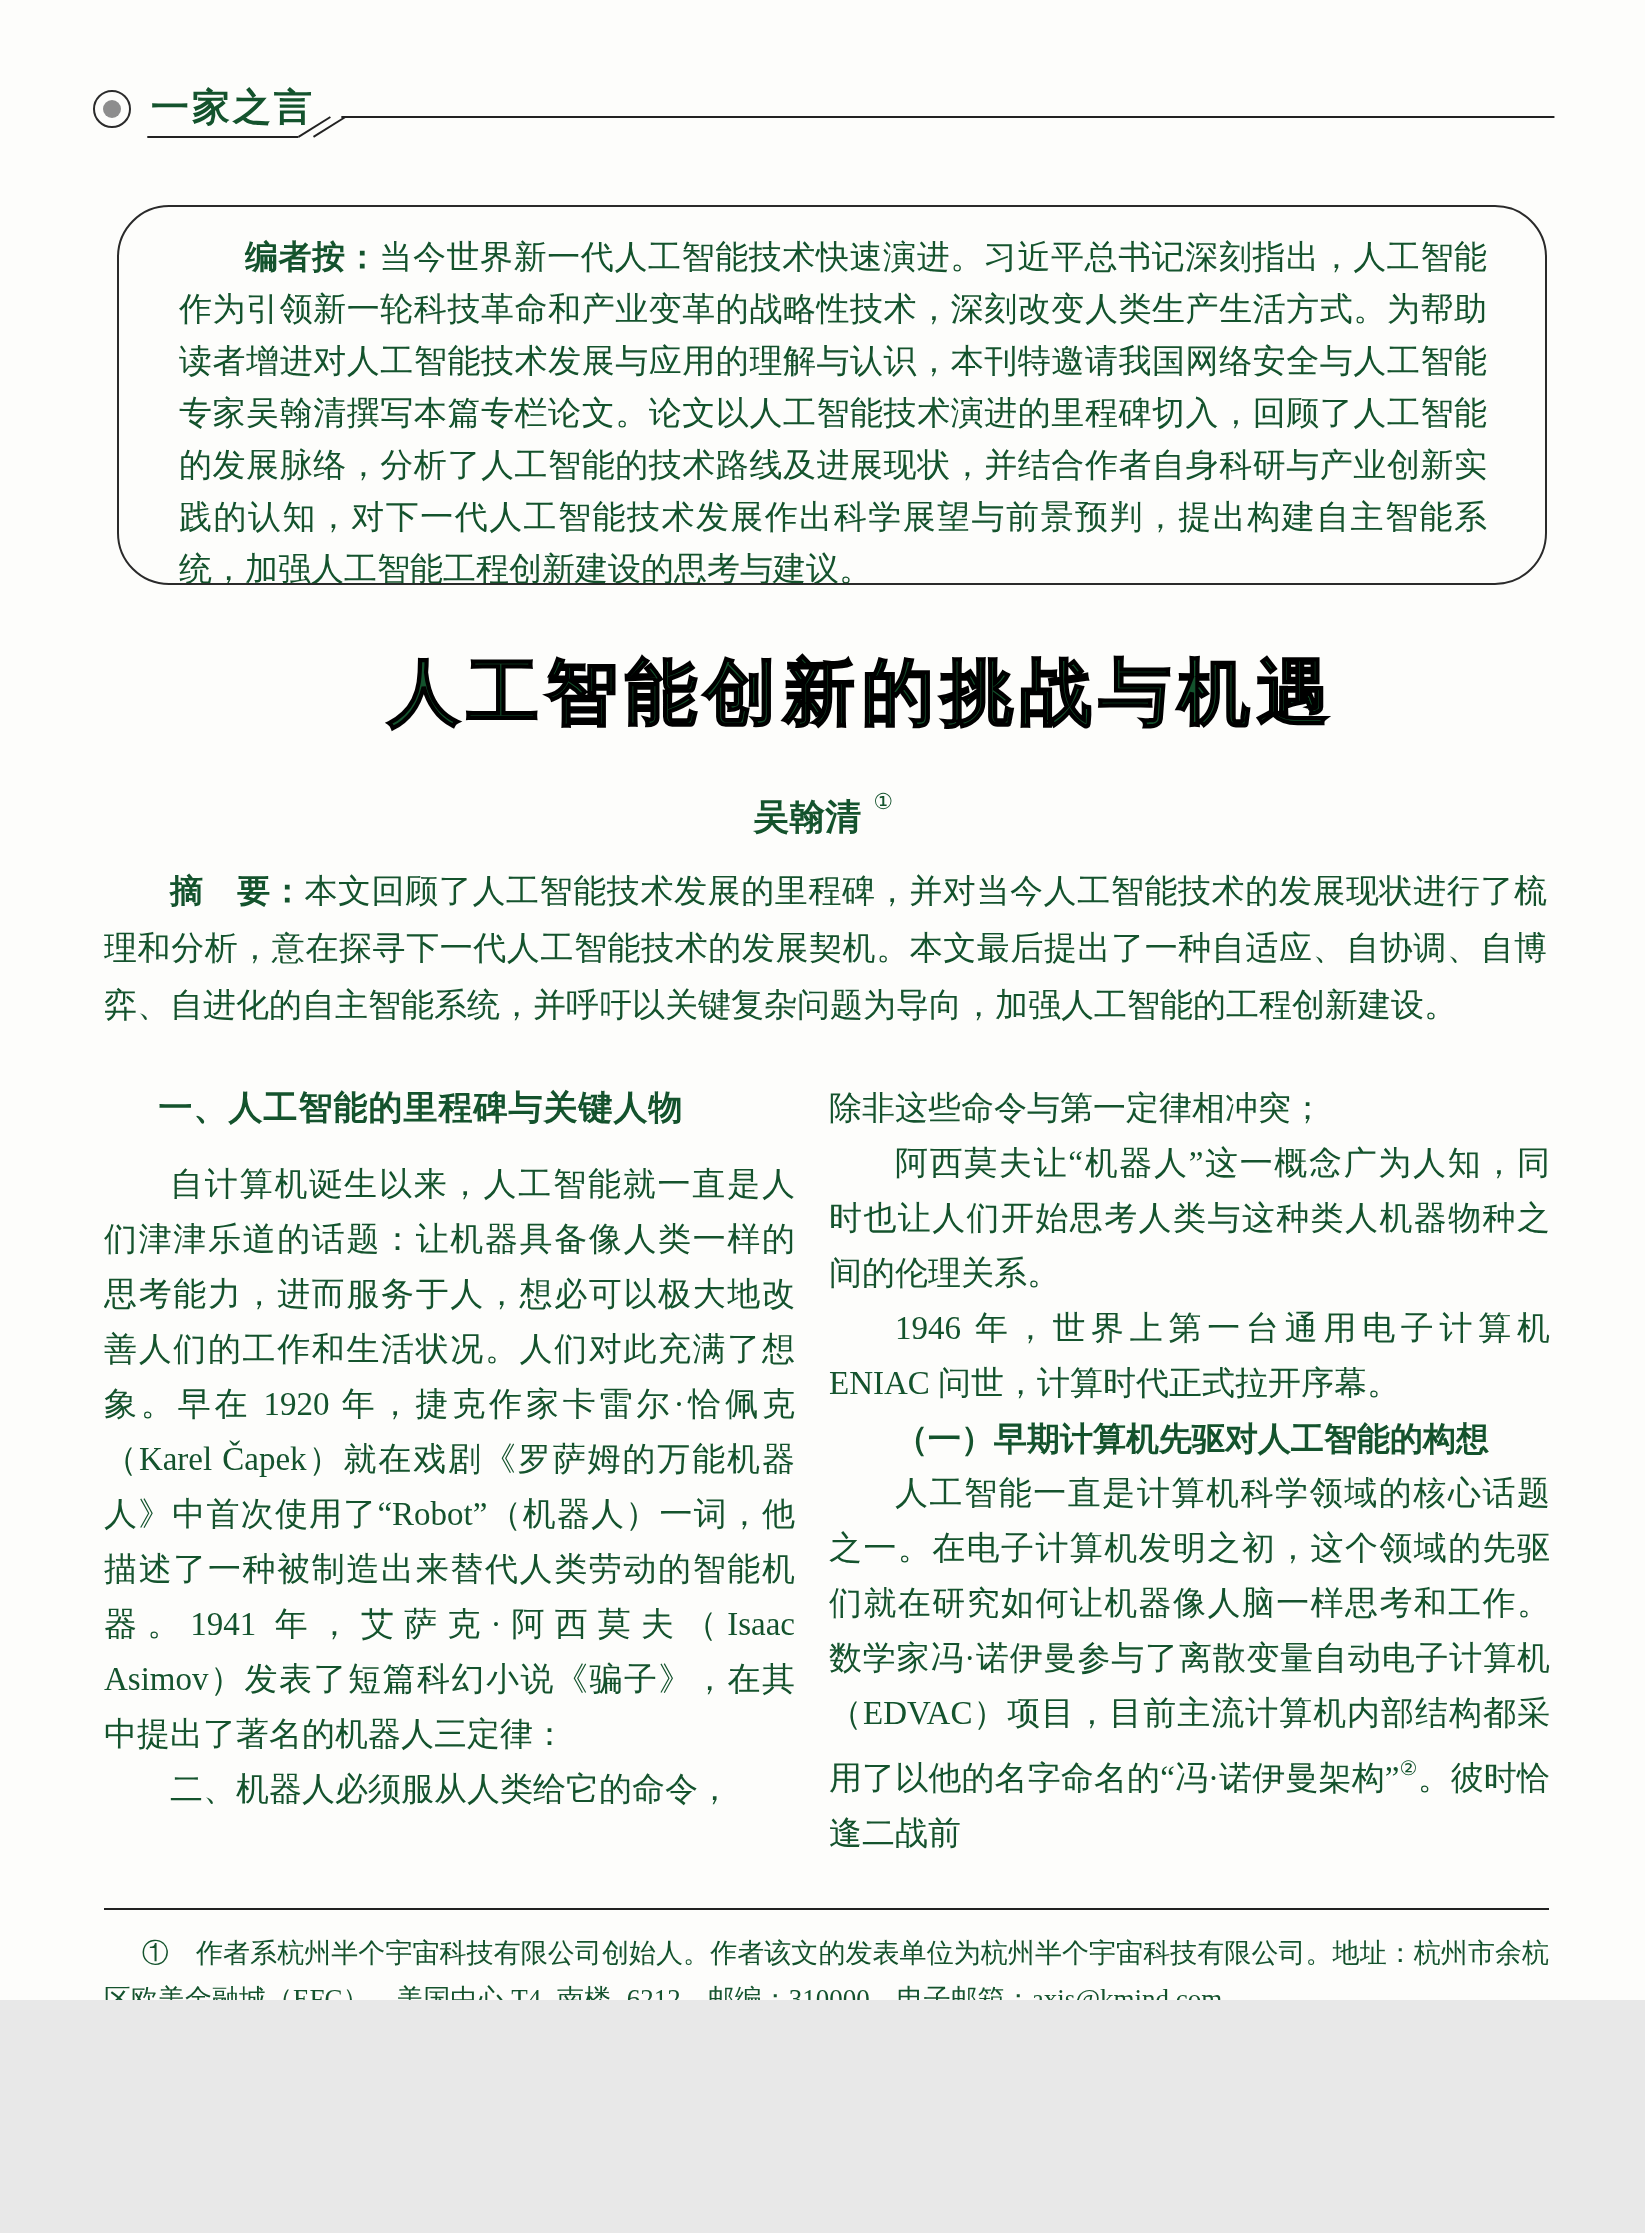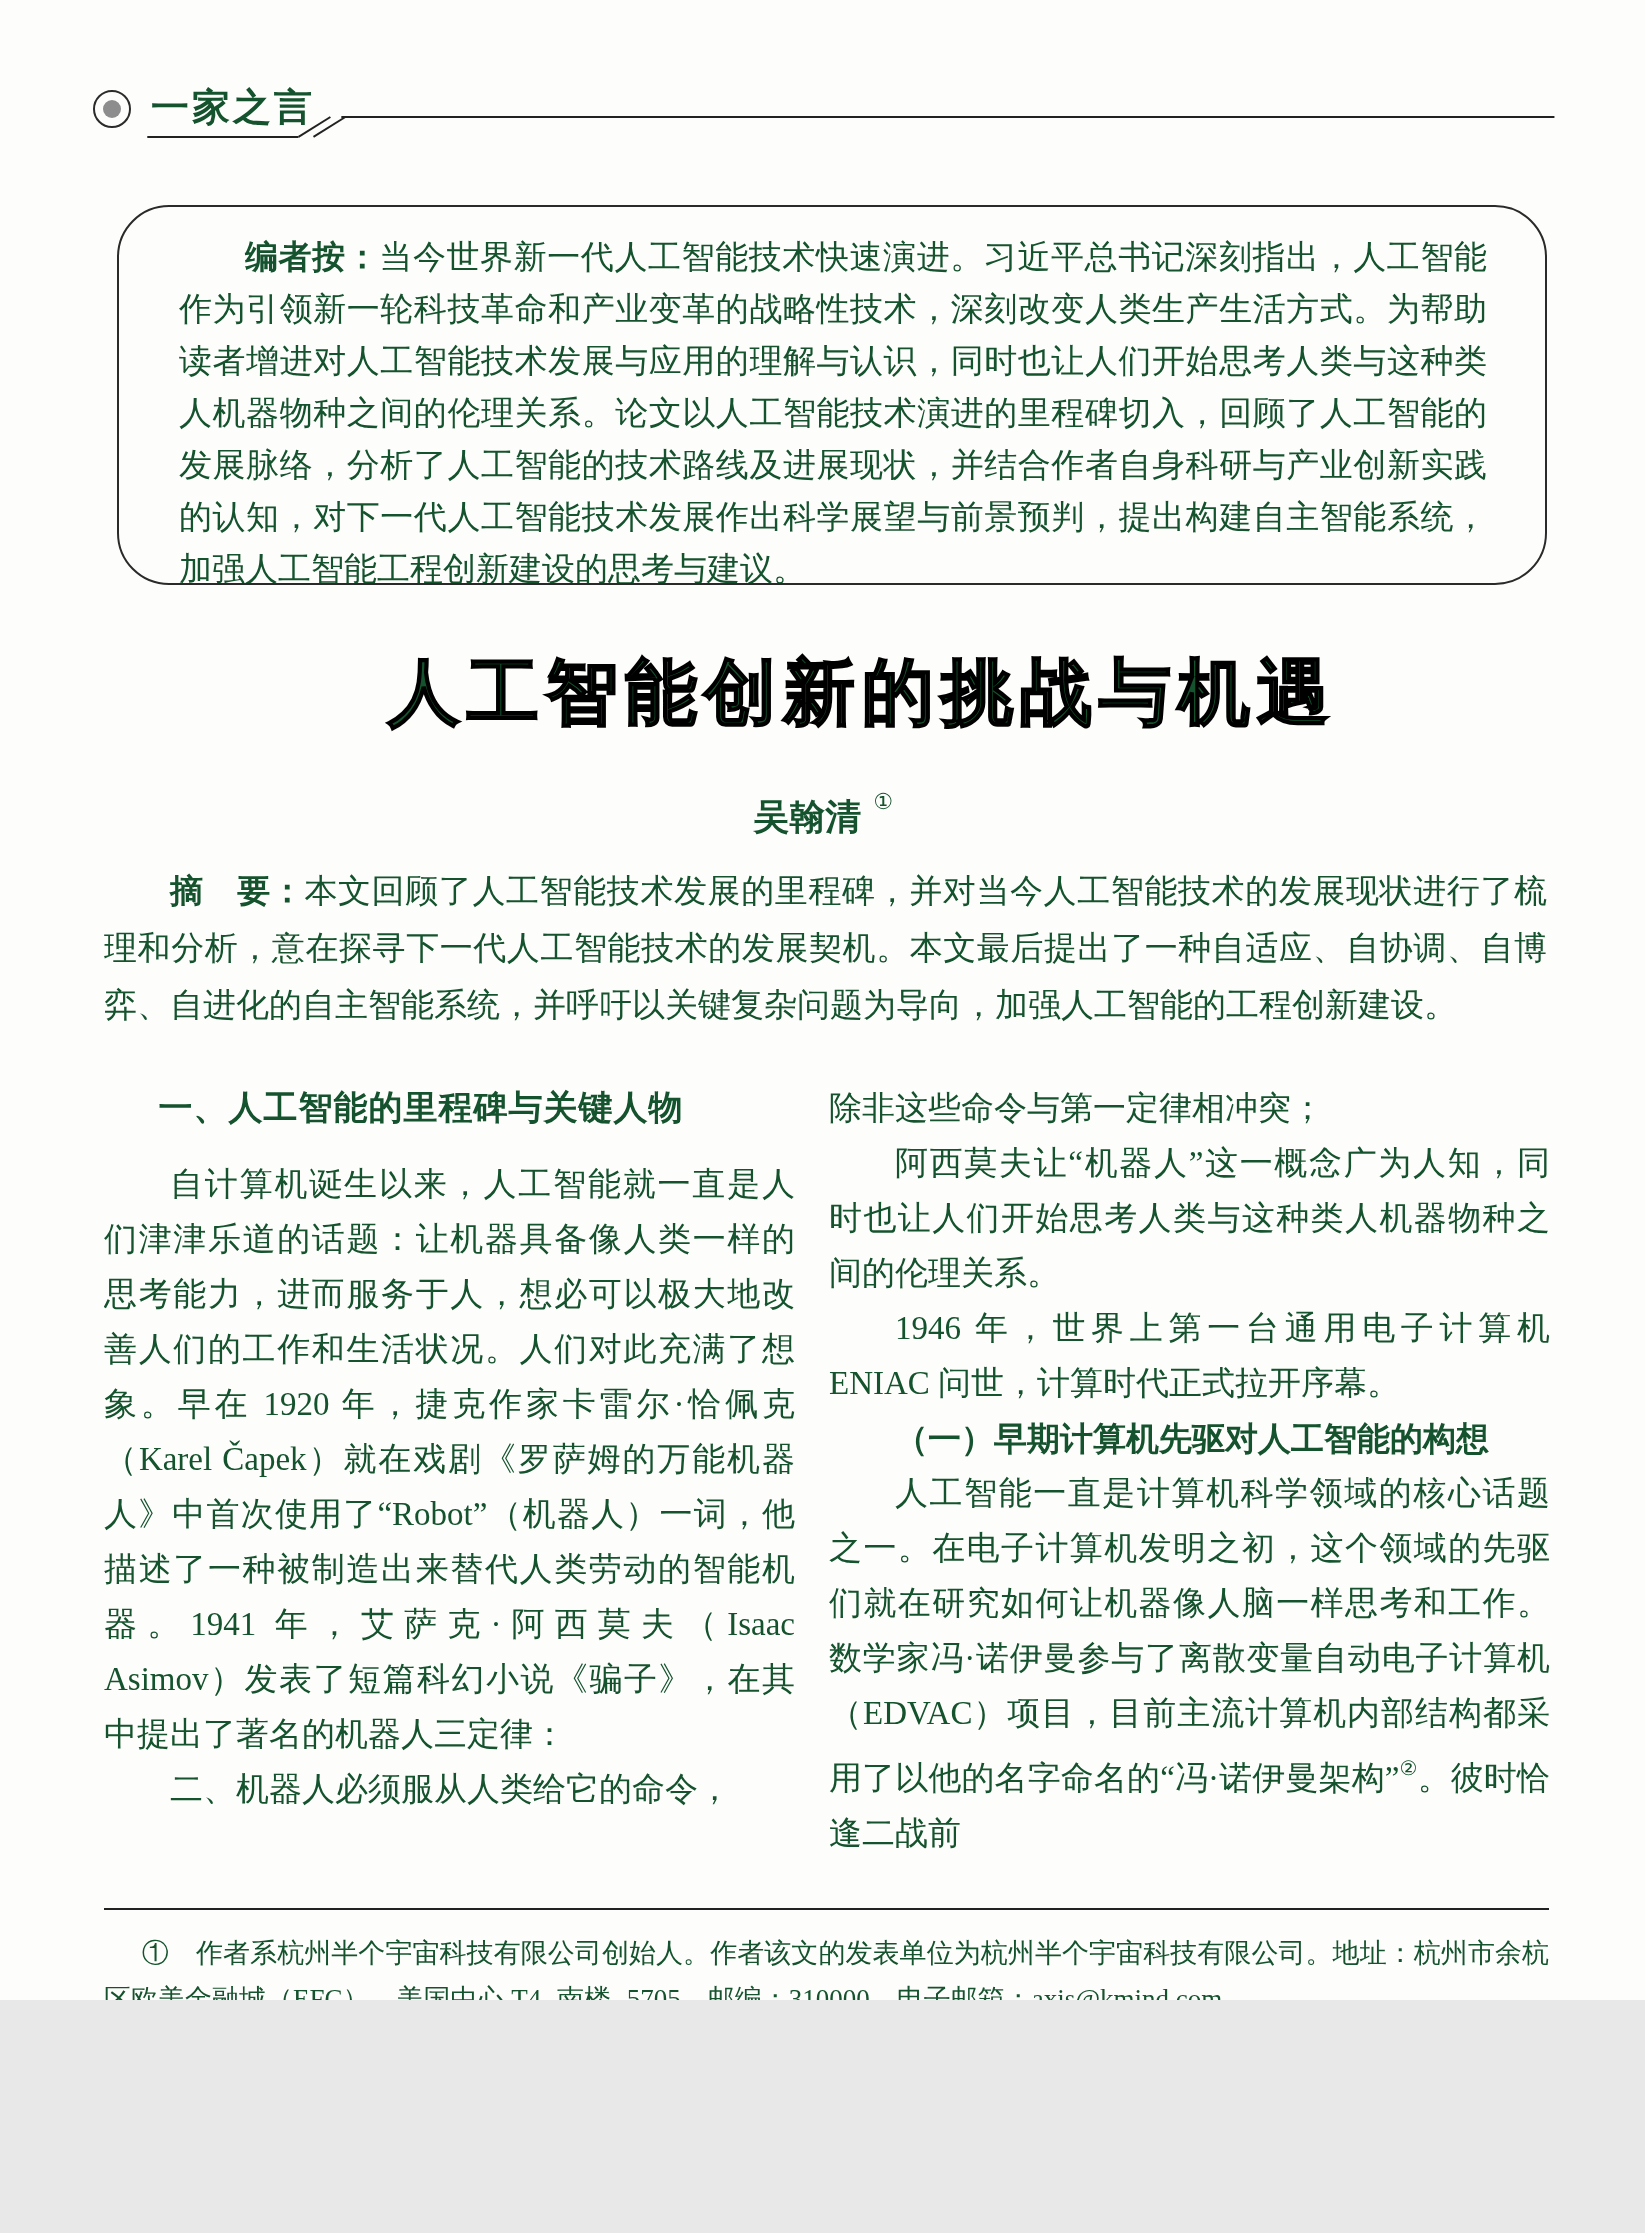--- a/index.html
+++ b/index.html
@@ -74,21 +74,21 @@
     </span>
   <span class="col-title">一家之言</span>
   <svg class="header-rule" width="1646" height="70" viewBox="0 0 1654 70">
     <line x1="148" y1="57" x2="300" y2="57" stroke="#222" stroke-width="2"></line>
     <line x1="300" y1="57" x2="332" y2="37" stroke="#222" stroke-width="2"></line>
     <line x1="315" y1="57" x2="347" y2="37" stroke="#222" stroke-width="2"></line>
     <line x1="343" y1="37" x2="1562" y2="37" stroke="#222" stroke-width="2"></line>
   </svg>
 
   <section class="note-box">
-    <p class="note-text"><b class="note-label">编者按：</b><span>当今世界新一代人工智能技术快速演进。习近平总书记深刻指出，人工智能作为引领新一轮科技革命和产业变革的战略性技术，深刻改变人类生产生活方式。为帮助读者增进对人工智能技术发展与应用的理解与认识，同时也让人们开始思考人类与这种类人机器物种之间的伦理关系。论文以人工智能技术演进的里程碑切入，回顾了人工智能的发展脉络，分析了人工智能的技术路线及进展现状，并结合作者自身科研与产业创新实践的认知，对下一代人工智能技术发展作出科学展望与前景预判，提出构建自主智能系统，加强人工智能工程创新建设的思考与建议。</span></p>
+    <p class="note-text"><b class="note-label">编者按：</b><span>当今世界新一代人工智能技术快速演进。习近平总书记深刻指出，人工智能作为引领新一轮科技革命和产业变革的战略性技术，深刻改变人类生产生活方式。为帮助读者增进对人工智能技术发展与应用的理解与认识，本刊特邀请我国网络安全与人工智能专家吴翰清撰写本篇专栏论文。论文以人工智能技术演进的里程碑切入，回顾了人工智能的发展脉络，分析了人工智能的技术路线及进展现状，并结合作者自身科研与产业创新实践的认知，对下一代人工智能技术发展作出科学展望与前景预判，提出构建自主智能系统，加强人工智能工程创新建设的思考与建议。</span></p>
   </section>
 
   <h1 class="article-title">人工智能创新的挑战与机遇</h1>
   <div class="author-line"><span>吴翰清</span><sup>①</sup></div>
 
   <p class="abstract"><span class="abstract-label">摘　要：</span><span>本文回顾了人工智能技术发展的里程碑，并对当今人工智能技术的发展现状进行了梳理和分析，意在探寻下一代人工智能技术的发展契机。本文最后提出了一种自适应、自协调、自博弈、自进化的自主智能系统，并呼吁以关键复杂问题为导向，加强人工智能的工程创新建设。</span></p>
 
   <main class="body-cols">
     <div class="col-left">
       <h2 class="section-heading">一、人工智能的里程碑与关键人物</h2>
@@ -99,21 +99,21 @@
       <p>除非这些命令与第一定律相冲突；</p>
       <p class="indent">阿西莫夫让“机器人”这一概念广为人知，同时也让人们开始思考人类与这种类人机器物种之间的伦理关系。</p>
       <p class="indent">1946 年，世界上第一台通用电子计算机 ENIAC 问世，计算时代正式拉开序幕。</p>
       <h3 class="subsection-heading">（一）早期计算机先驱对人工智能的构想</h3>
       <p class="indent"><span>人工智能一直是计算机科学领域的核心话题之一。在电子计算机发明之初，这个领域的先驱们就在研究如何让机器像人脑一样思考和工作。数学家冯·诺伊曼参与了离散变量自动电子计算机（EDVAC）项目，目前主流计算机内部结构都采用了以他的名字命名的“冯·诺伊曼架构”</span><sup class="fn-ref">②</sup><span>。彼时恰逢二战前</span></p>
     </div>
   </main>
 
   <hr class="fn-rule">
   <footer class="footnotes">
-    <p class="fn"><span>①</span>　<span>作者系杭州半个宇宙科技有限公司创始人。作者该文的发表单位为杭州半个宇宙科技有限公司。地址：杭州市余杭区欧美金融城（EFC），美国中心 T4- 南楼 -5705。邮编：310000。电子邮箱：axis@kmind.com</span></p>
+    <p class="fn"><span>①</span>　<span>作者系杭州半个宇宙科技有限公司创始人。作者该文的发表单位为杭州半个宇宙科技有限公司。地址：杭州市余杭区欧美金融城（EFC），美国中心 T4- 南楼 -6212。邮编：310000。电子邮箱：axis@kmind.com</span></p>
     <p class="fn"><span>②</span>　<span>这个命名有争议，因为还有其他作出重要贡献的人。</span></p>
   </footer>
 
   <span class="page-num">52</span>
   <div class="footer-center"><span>前进论坛</span><span class="footer-date">2025 年 4 月</span></div>
 
 </div>
 
 
 </body></html>

